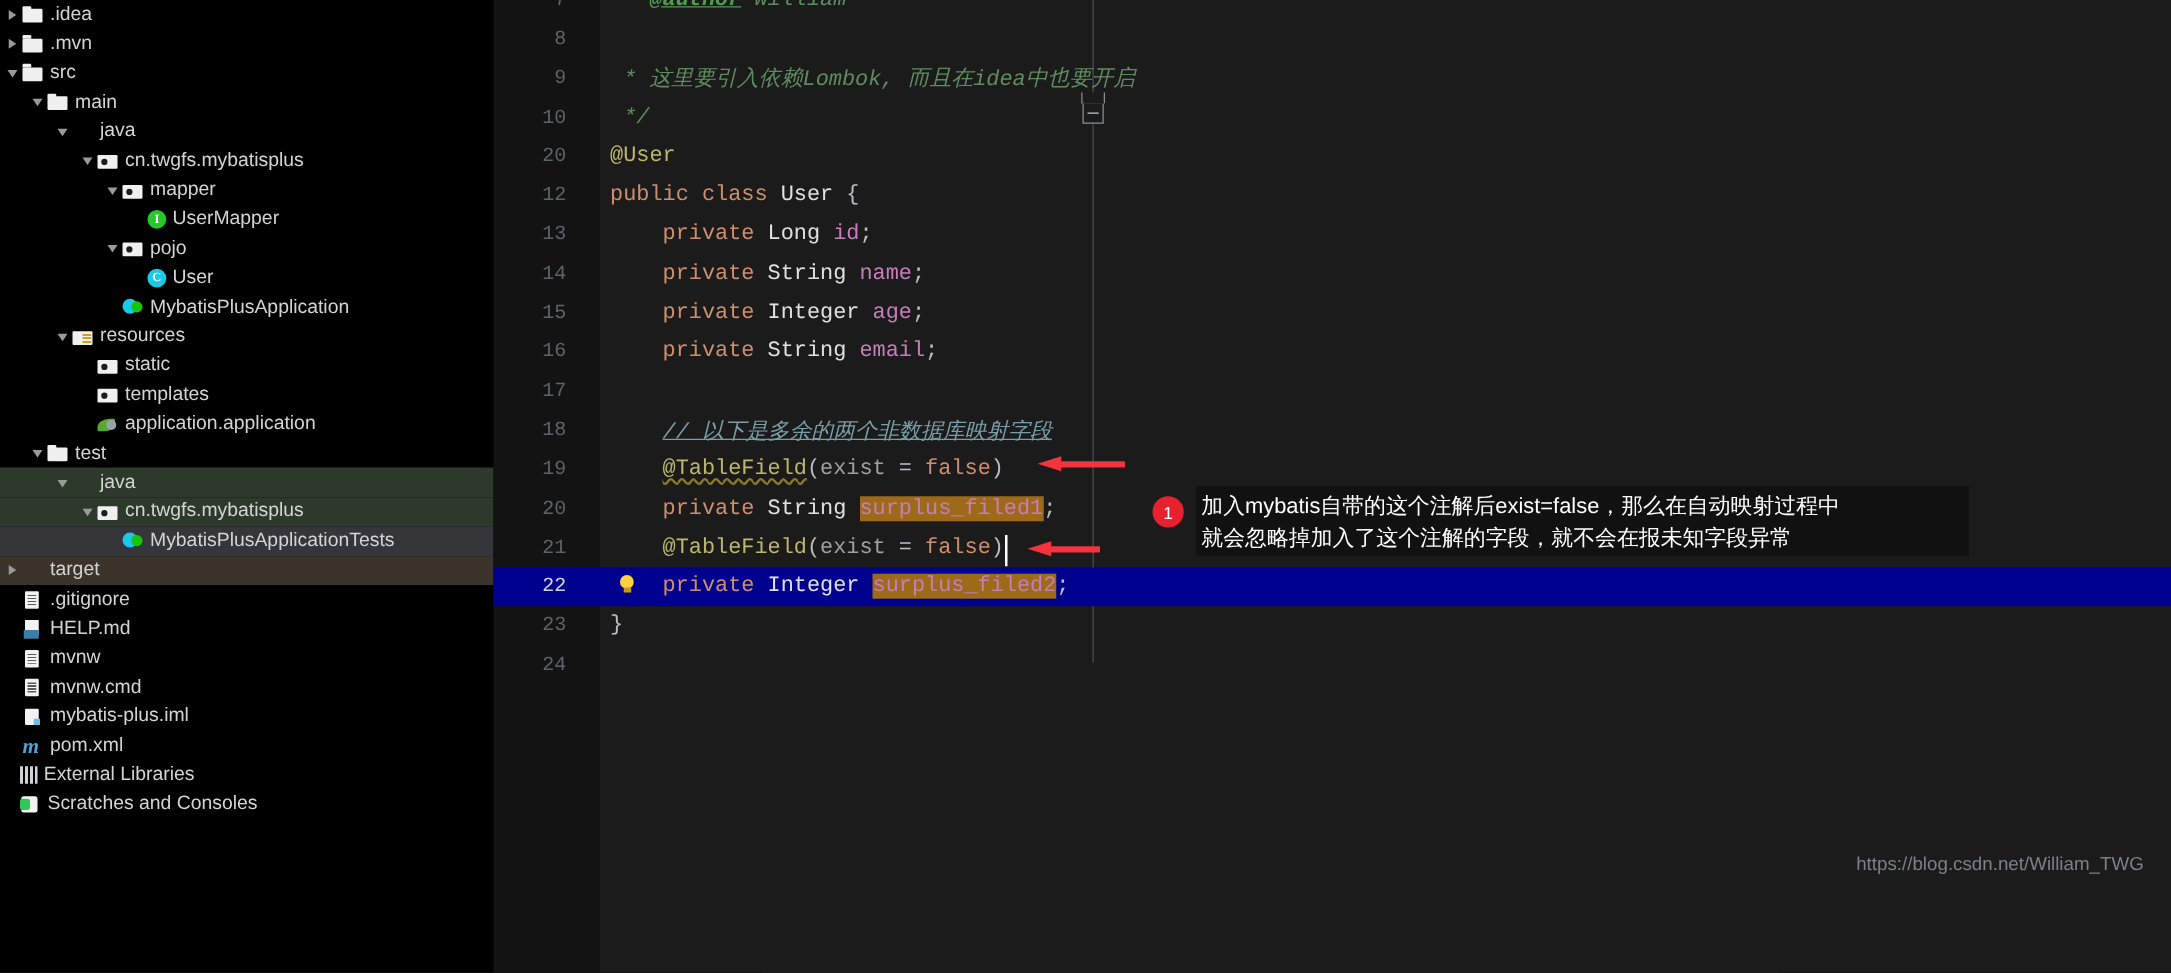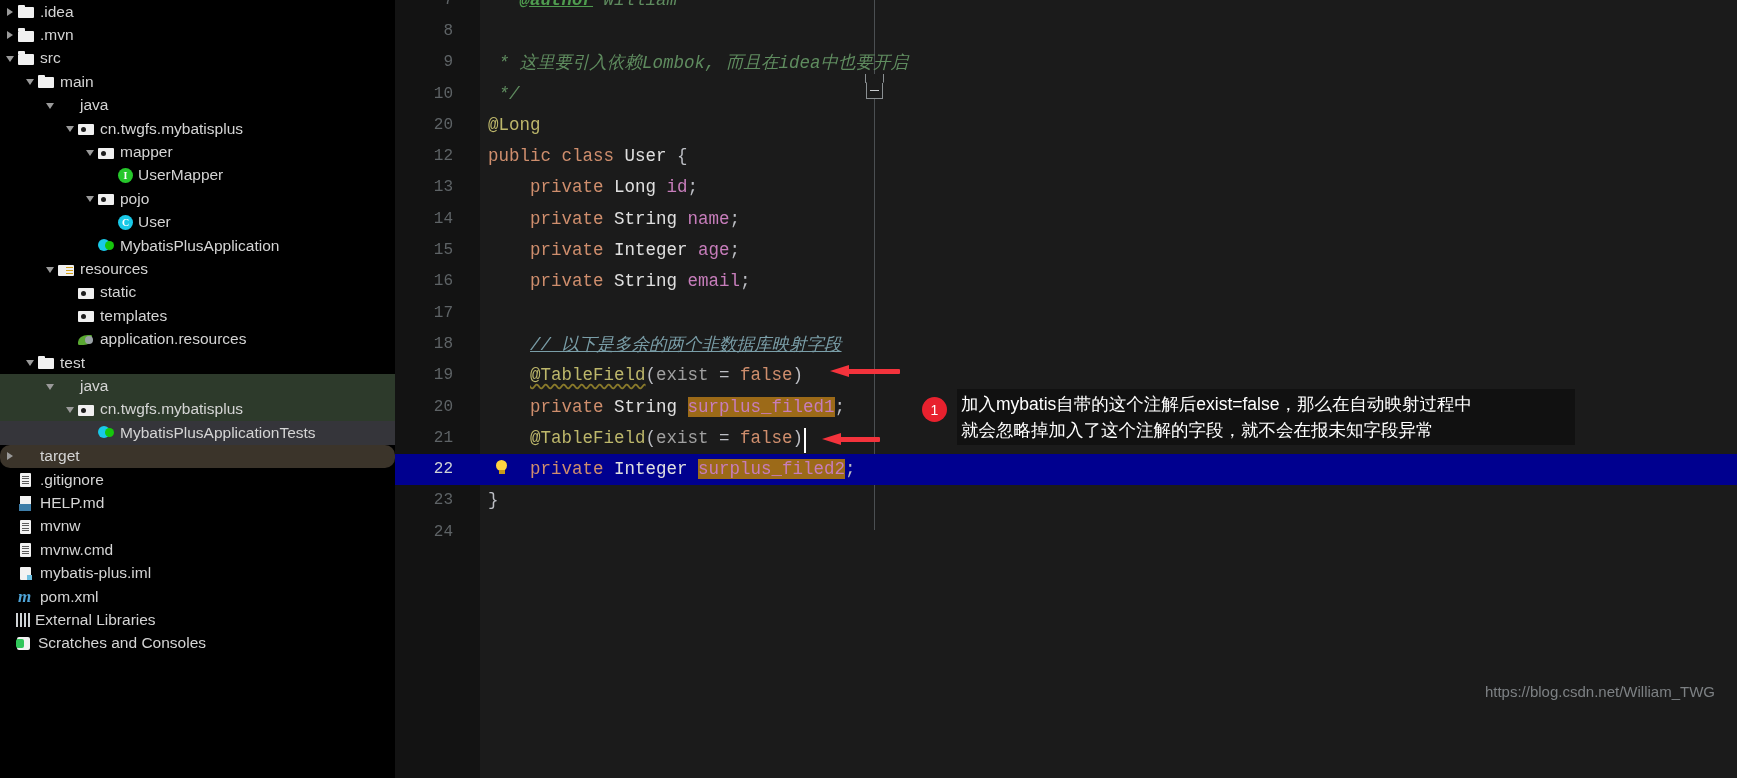--- a/index.html
+++ b/index.html
@@ -22,21 +22,21 @@
     position: relative;
     height: 23.4px;
     display: flex; align-items: center;
     white-space: nowrap;
     font-size: 15.5px;
     color: #d4d4d4;
     font-family: "Liberation Sans", sans-serif;
   }
   .tree-row.sel-green { background: #2d3a2b; }
   .tree-row.sel-grey  { background: #35353a; }
-  .tree-row.sel-brown { background: #3b342a; border-radius: 10px; }
+  .tree-row.sel-brown { background: #3b342a; }
 
   .arrow {
     width: 13px; min-width: 13px; height: 13px;
     position: relative; margin-right: 1px;
   }
   .arrow.right::after {
     content: ""; position: absolute; left: 3px; top: 2.5px;
     border-left: 6px solid #9a9a9a;
     border-top: 4.5px solid transparent;
     border-bottom: 4.5px solid transparent;
@@ -367,21 +367,21 @@
       <div class="tree-row" style="position: absolute; left: 0px; width: 395px; top: 280.8px;">
         <div style="width: 64px; min-width: 64px; height: 1px;"></div>
         <span class="arrow"></span>
         <span class="ic pkg"></span>
         <span>static</span>
       </div>
       <div class="tree-row" style="position: absolute; left: 0px; width: 395px; top: 327.6px;">
         <div style="width: 64px; min-width: 64px; height: 1px;"></div>
         <span class="arrow"></span>
         <span class="ic leaf"></span>
-        <span>application.resources</span>
+        <span>application.application</span>
       </div>
       <div class="tree-row" style="position: absolute; left: 0px; width: 412px; top: 351px;">
         <div style="width: 24px; min-width: 24px; height: 1px;"></div>
         <span class="arrow down"></span>
         <span class="ic folder"></span>
         <span>test</span>
       </div>
       <div class="tree-row sel-green" style="position: absolute; left: 0px; width: 395px; top: 374.4px;">
         <div style="width: 44px; min-width: 44px; height: 1px;"></div>
         <span class="arrow down"></span>
@@ -477,21 +477,21 @@
           <span class="code-text"><span class="c-jdoc"> * 这里要引入依赖Lombok, 而且在idea中也要开启</span></span>
         </div>
         <div class="code-line" style="top: 77.9px;">
           <span class="lnum">10</span>
           <span class="gut-space"></span>
           <span class="code-text"><span class="c-jdoc"> */</span></span>
         </div>
         <div class="code-line" style="top: 109.2px;">
           <span class="lnum">20</span>
           <span class="gut-space"></span>
-          <span class="code-text"><span class="c-anno">@Long</span></span>
+          <span class="code-text"><span class="c-anno">@User</span></span>
         </div>
         <div class="code-line" style="top: 140.5px;">
           <span class="lnum">12</span>
           <span class="gut-space"></span>
           <span class="code-text"><span class="c-kw">public class </span><span class="c-type">User </span><span class="c-punc">{</span></span>
         </div>
         <div class="code-line" style="top: 171.8px;">
           <span class="lnum">13</span>
           <span class="gut-space"></span>
           <span class="code-text"><span class="c-punc">    </span><span class="c-kw">private </span><span class="c-type">Long </span><span class="c-field">id</span><span class="c-punc">;</span></span>

